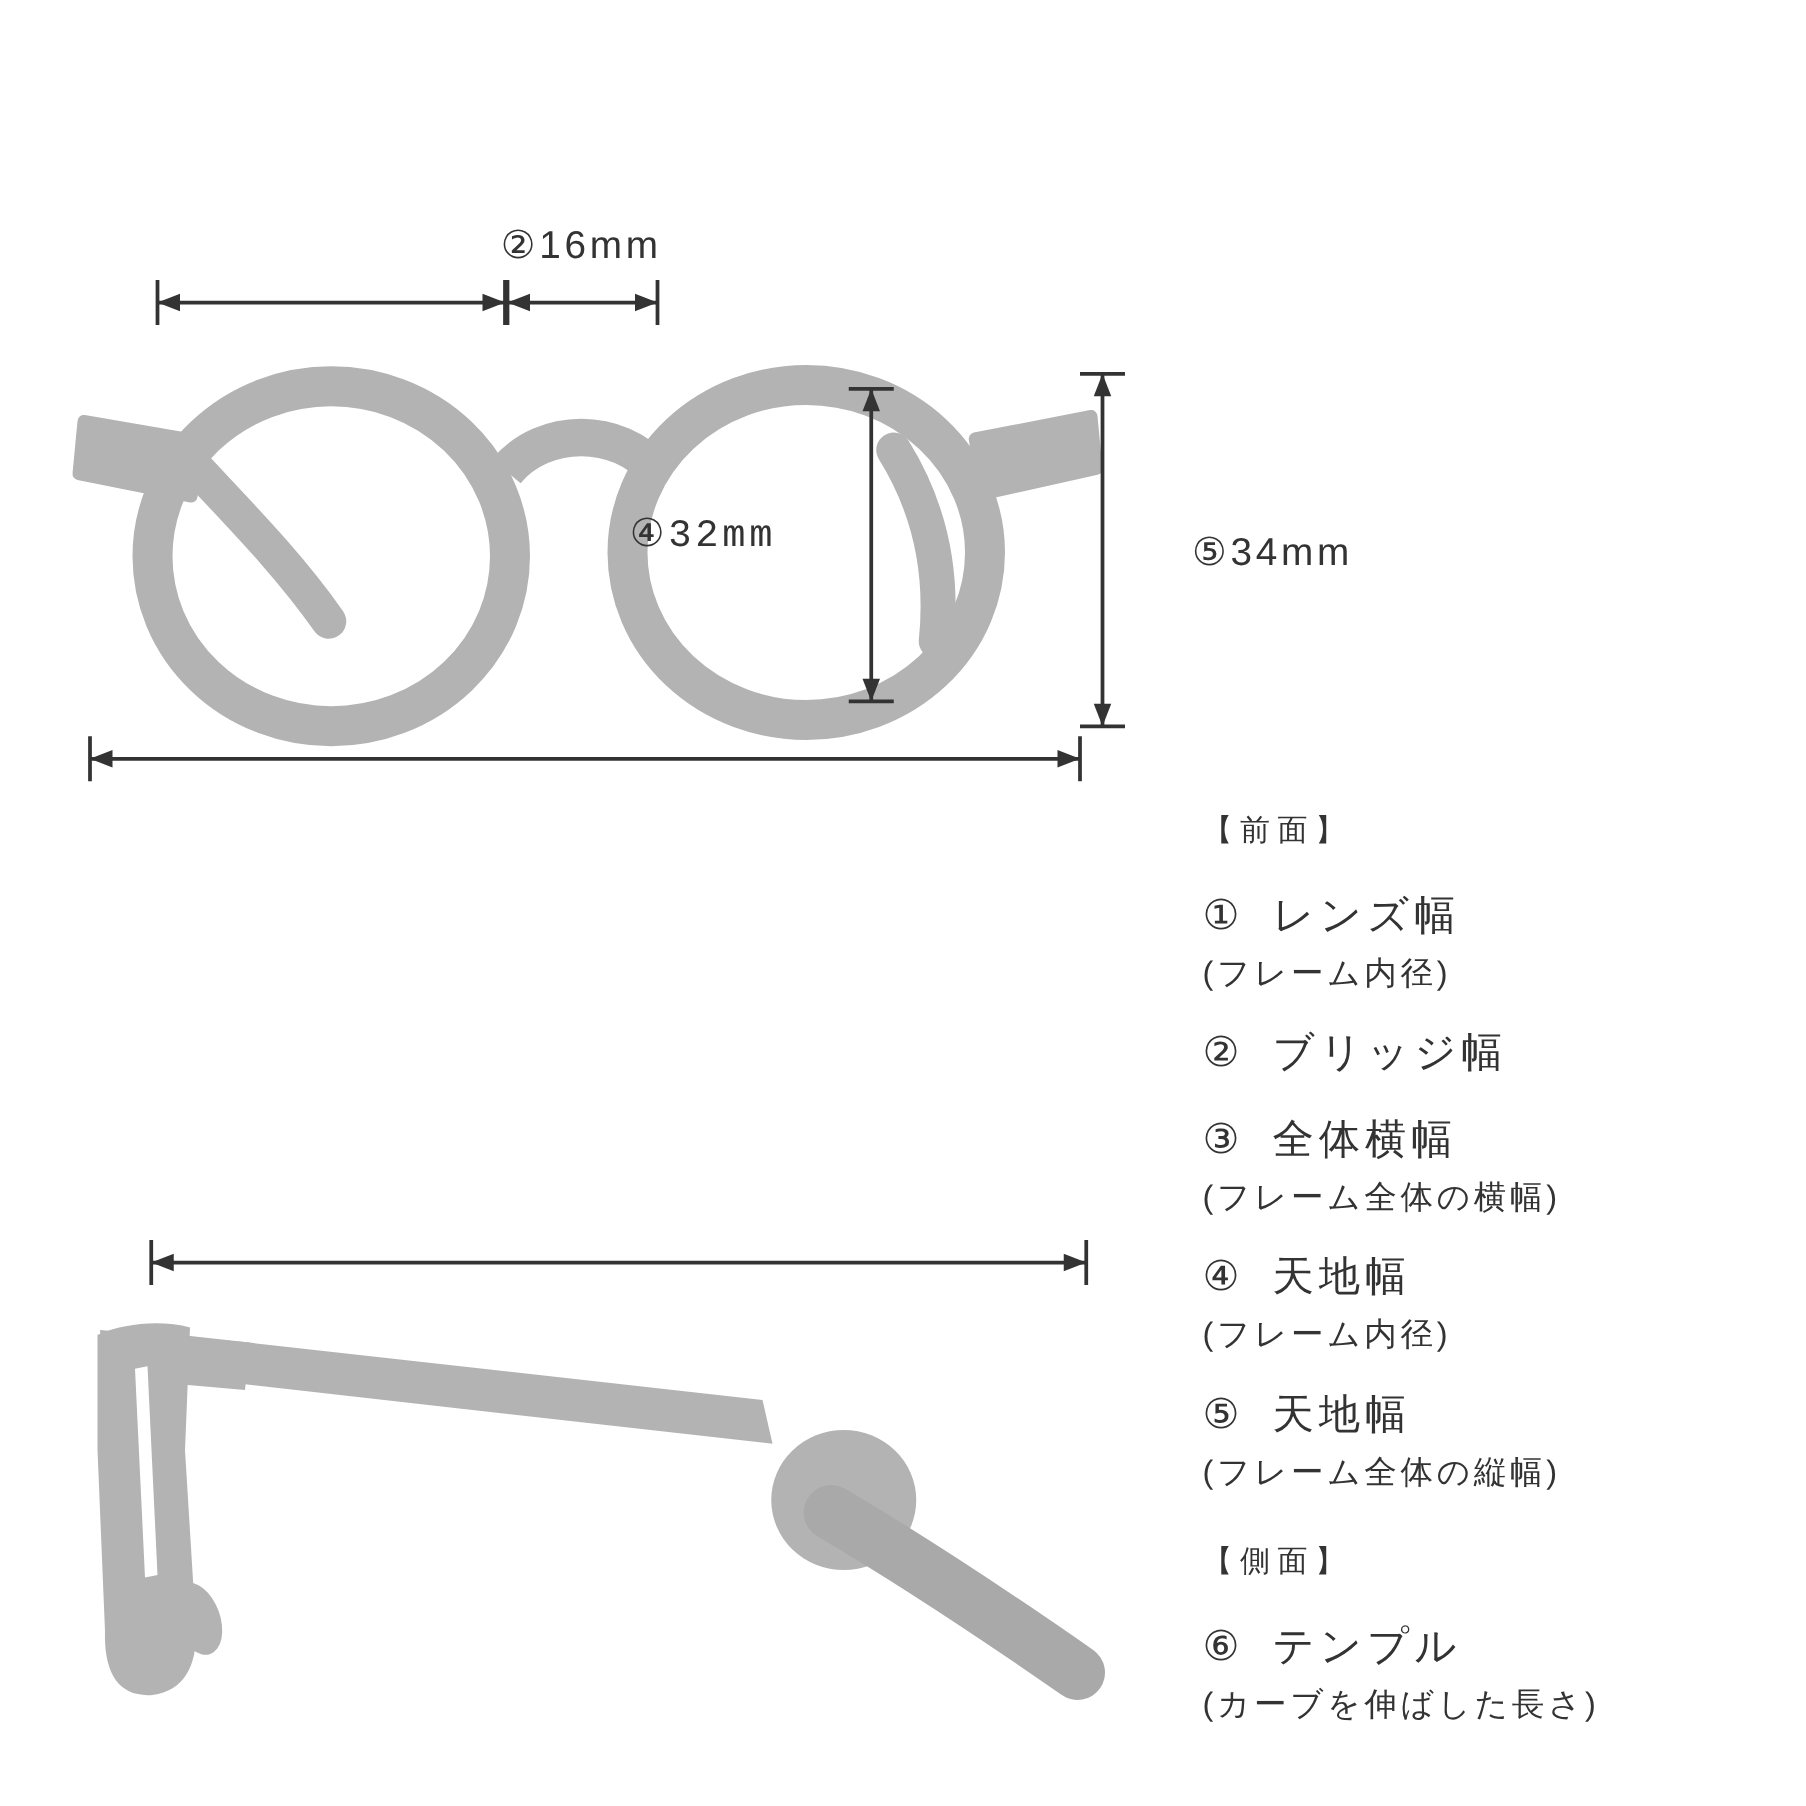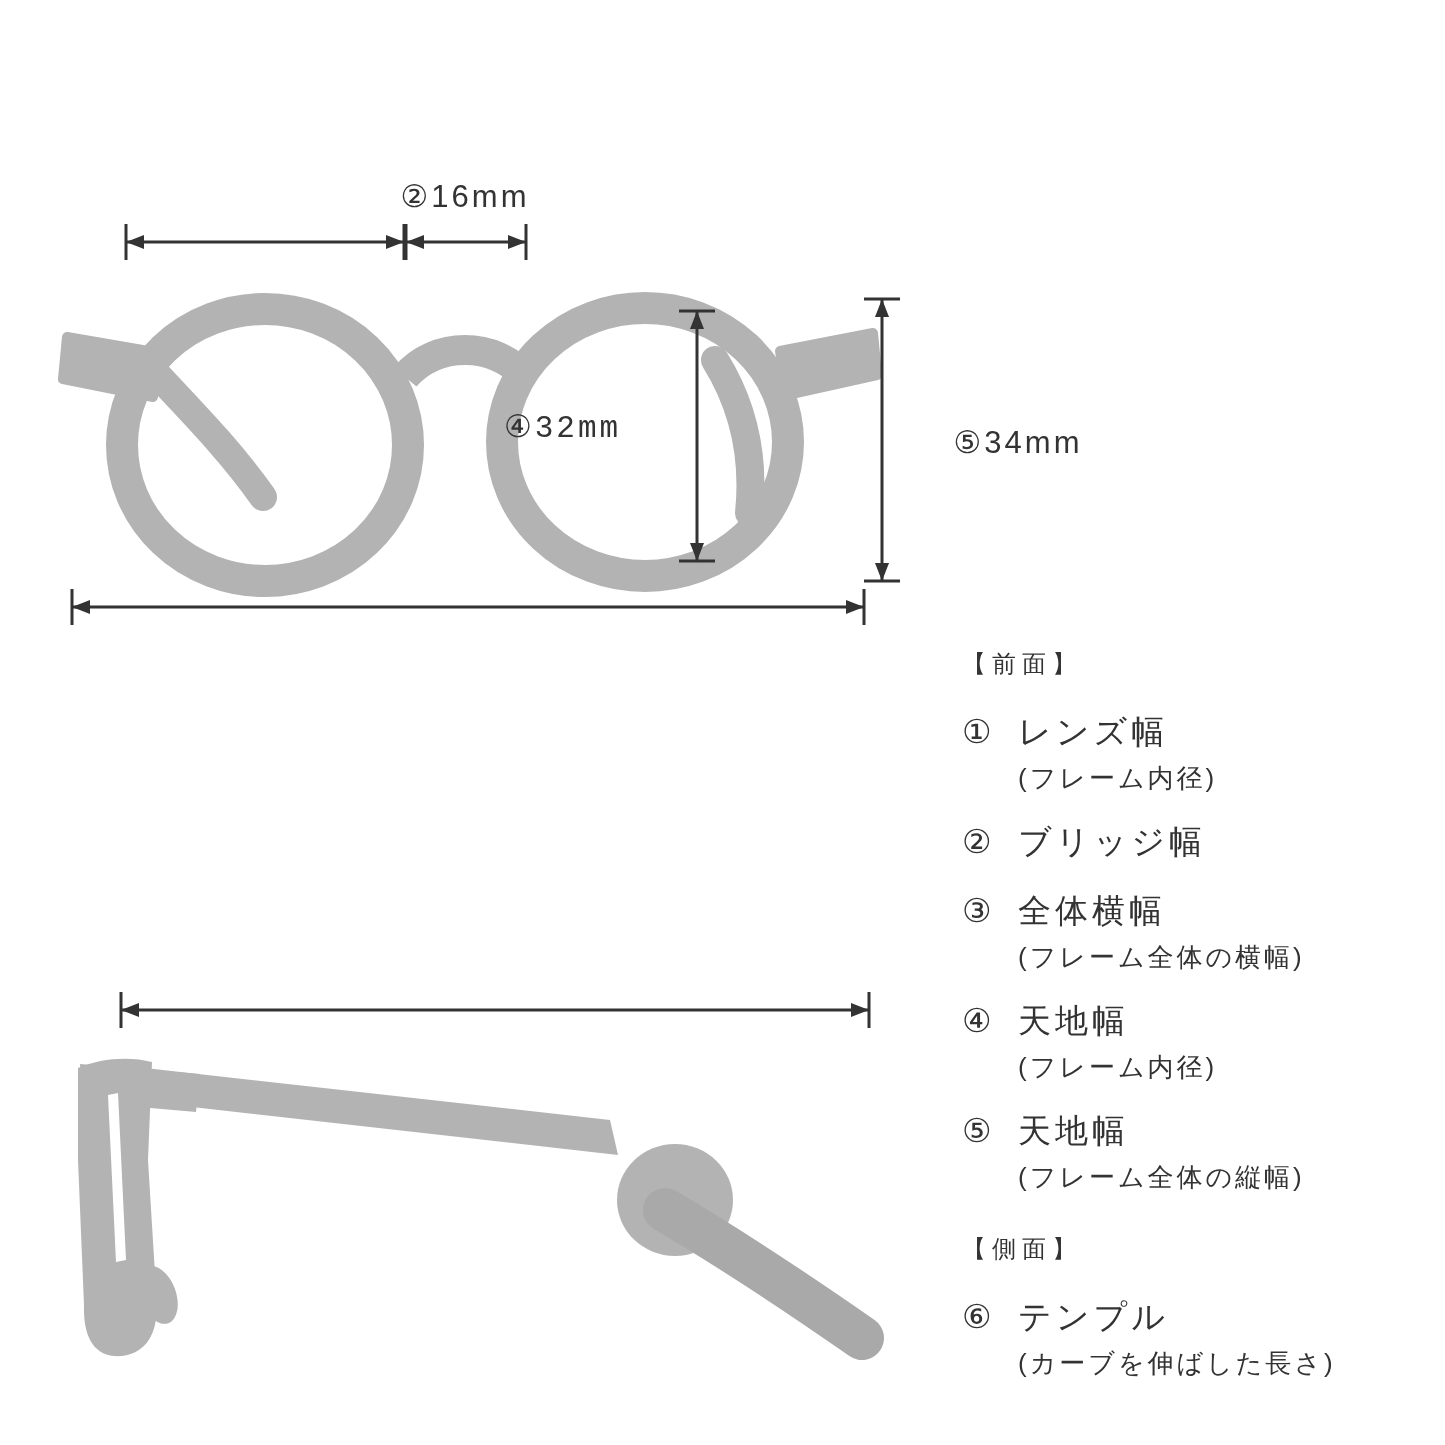--- a/index.html
+++ b/index.html
@@ -21,21 +21,21 @@
     text-align:center;white-space:nowrap;
   }
   .dimsvg line{stroke:var(--line);stroke-width:3;}
   .dimsvg polygon{fill:var(--line);}
   
   .legend{position:absolute;left:962px;top:648px;width:480px;}
   .lg-heading{font-size:24px;letter-spacing:6px;margin-bottom:30px;}
   .lg-item{margin-bottom:24px;}
   .lg-row{display:flex;align-items:baseline;font-size:33px;letter-spacing:4px;}
   .lg-num{width:56px;flex:0 0 56px;}
-  .lg-note{font-size:26px;letter-spacing:3px;margin-left:56px;margin-top:6px;}
+  .lg-note{font-size:26px;letter-spacing:3px;margin-top:6px;}
   .lg-gap{height:14px;}
 </style>
 </head>
 <body>
 
 <div class="canvas">
 
   <svg class="abs" style="left:55px;top:285px;" width="830" height="320" viewBox="0 0 830 320">
 
     <path d="M 95 82 C 135 125, 175 165, 208 212" fill="none" stroke="#b3b3b3" stroke-width="28" stroke-linecap="round"></path>

